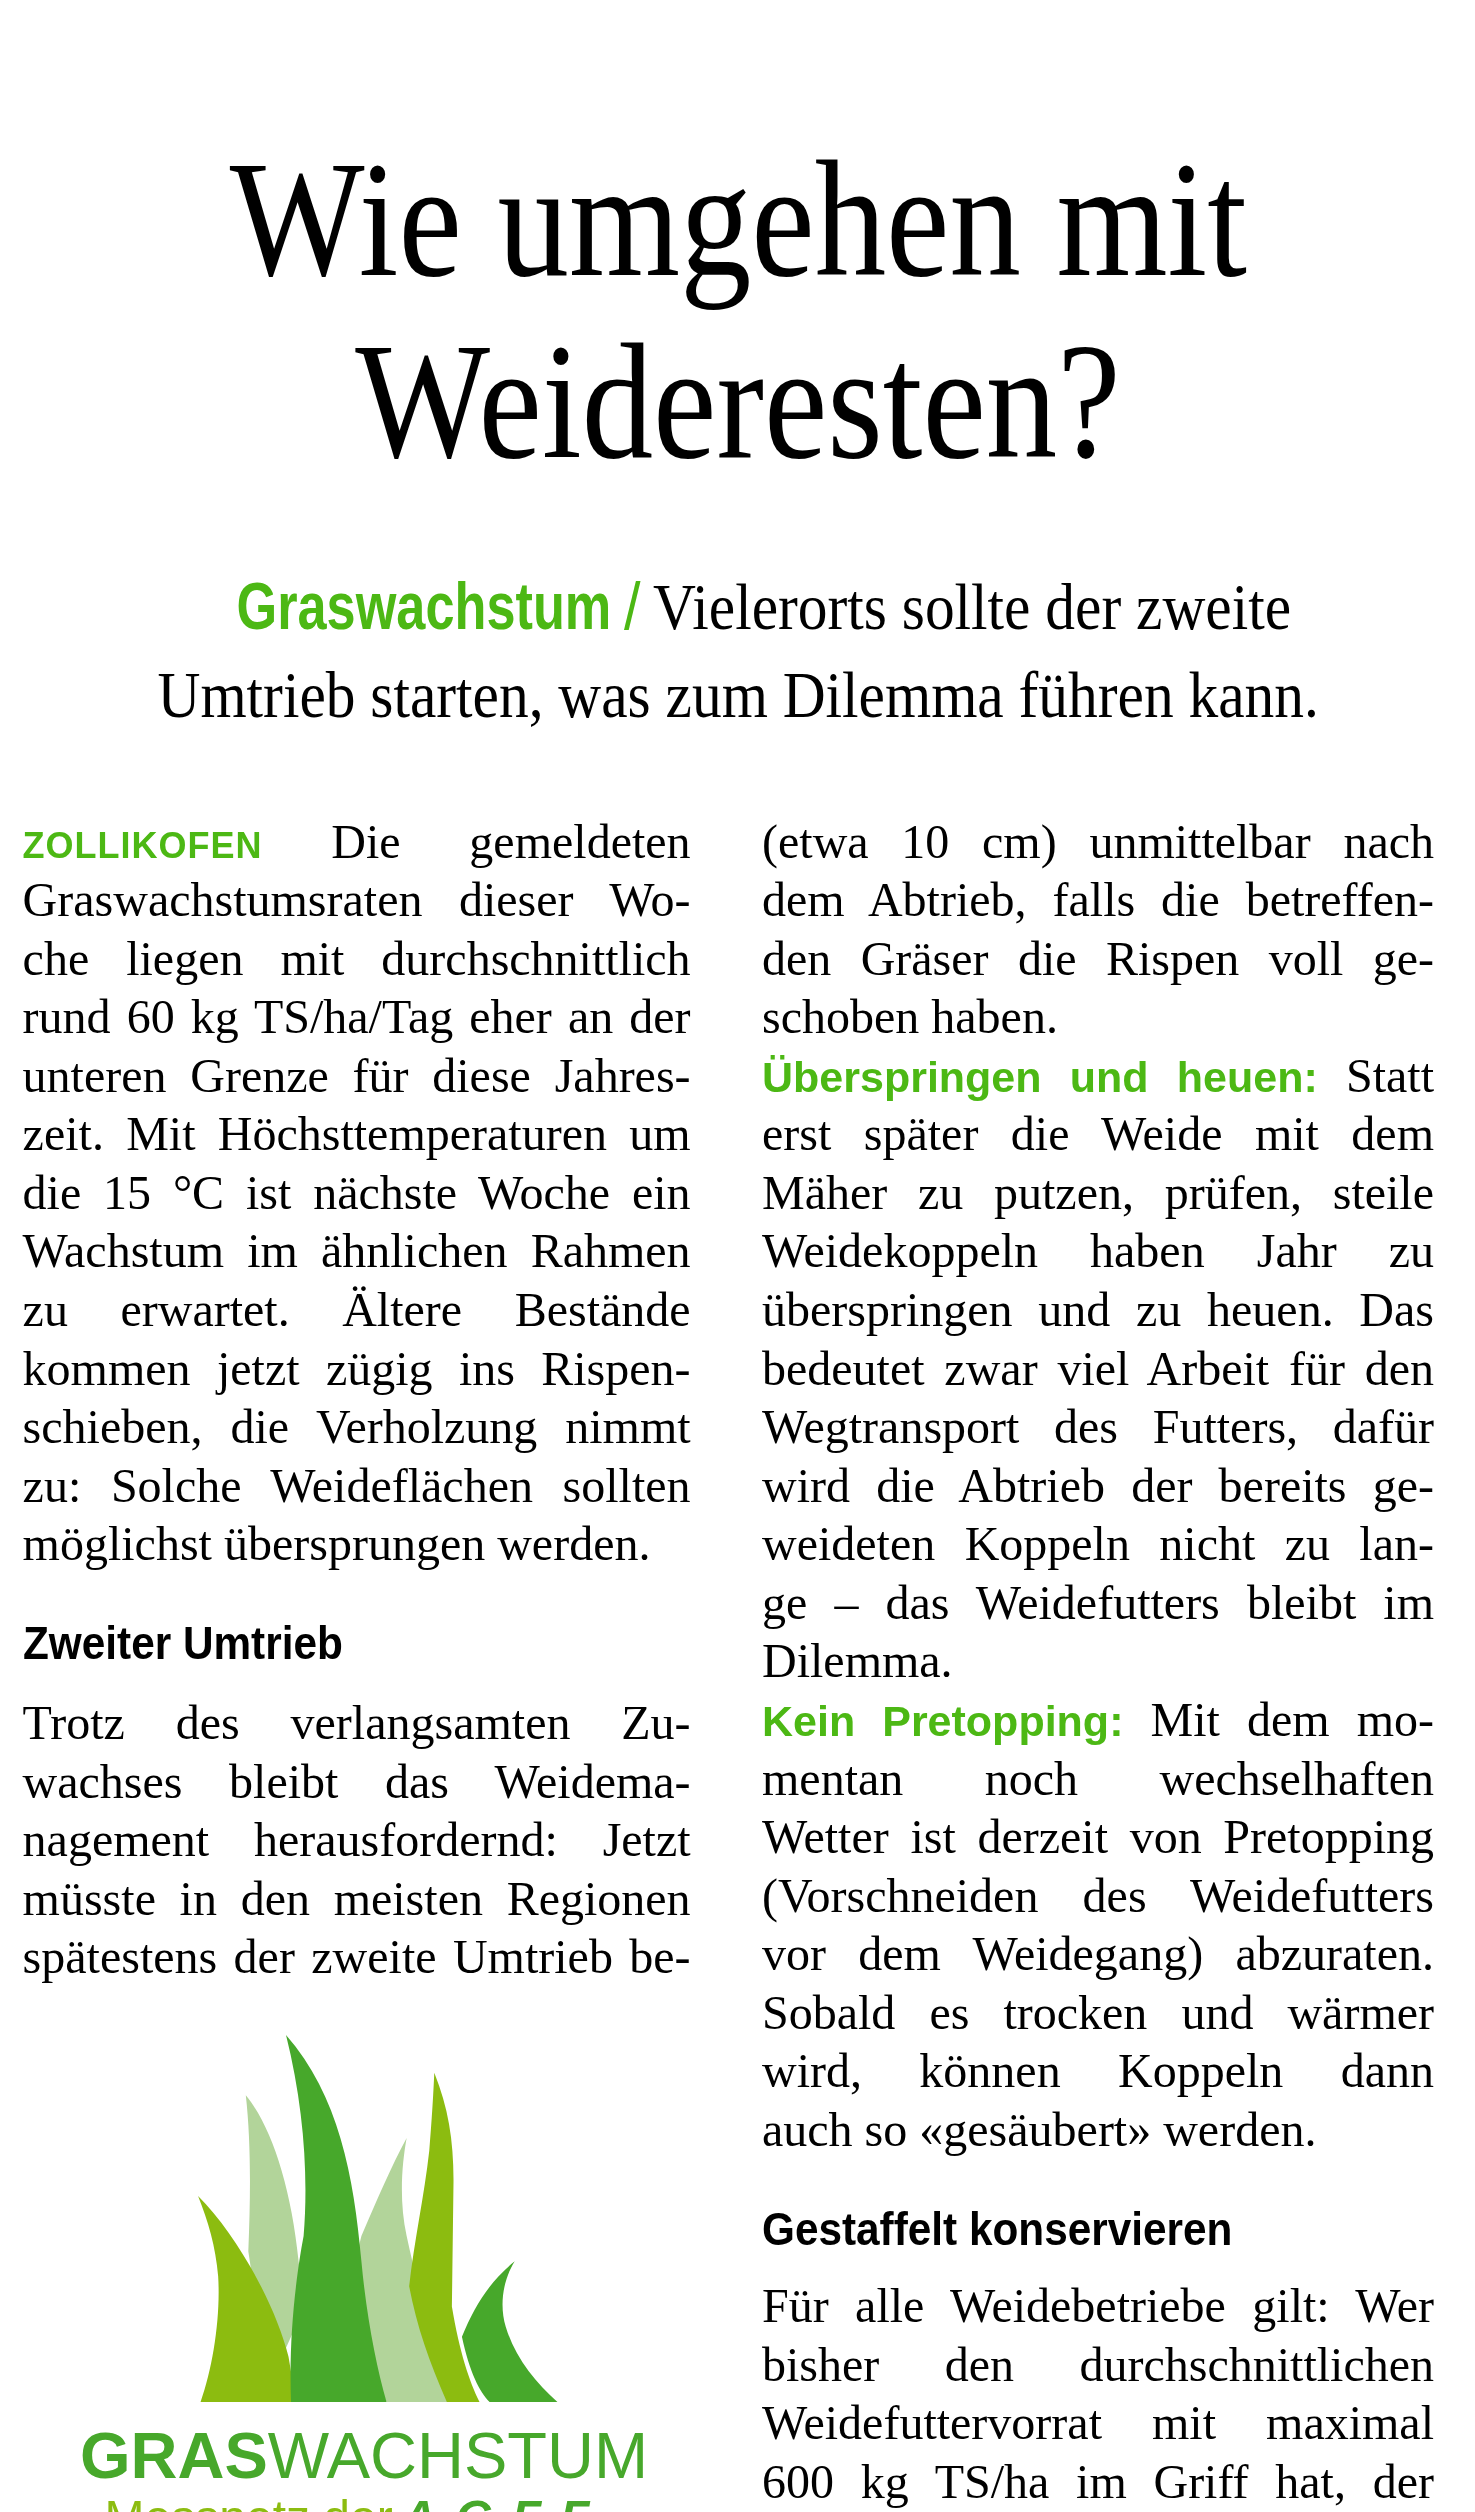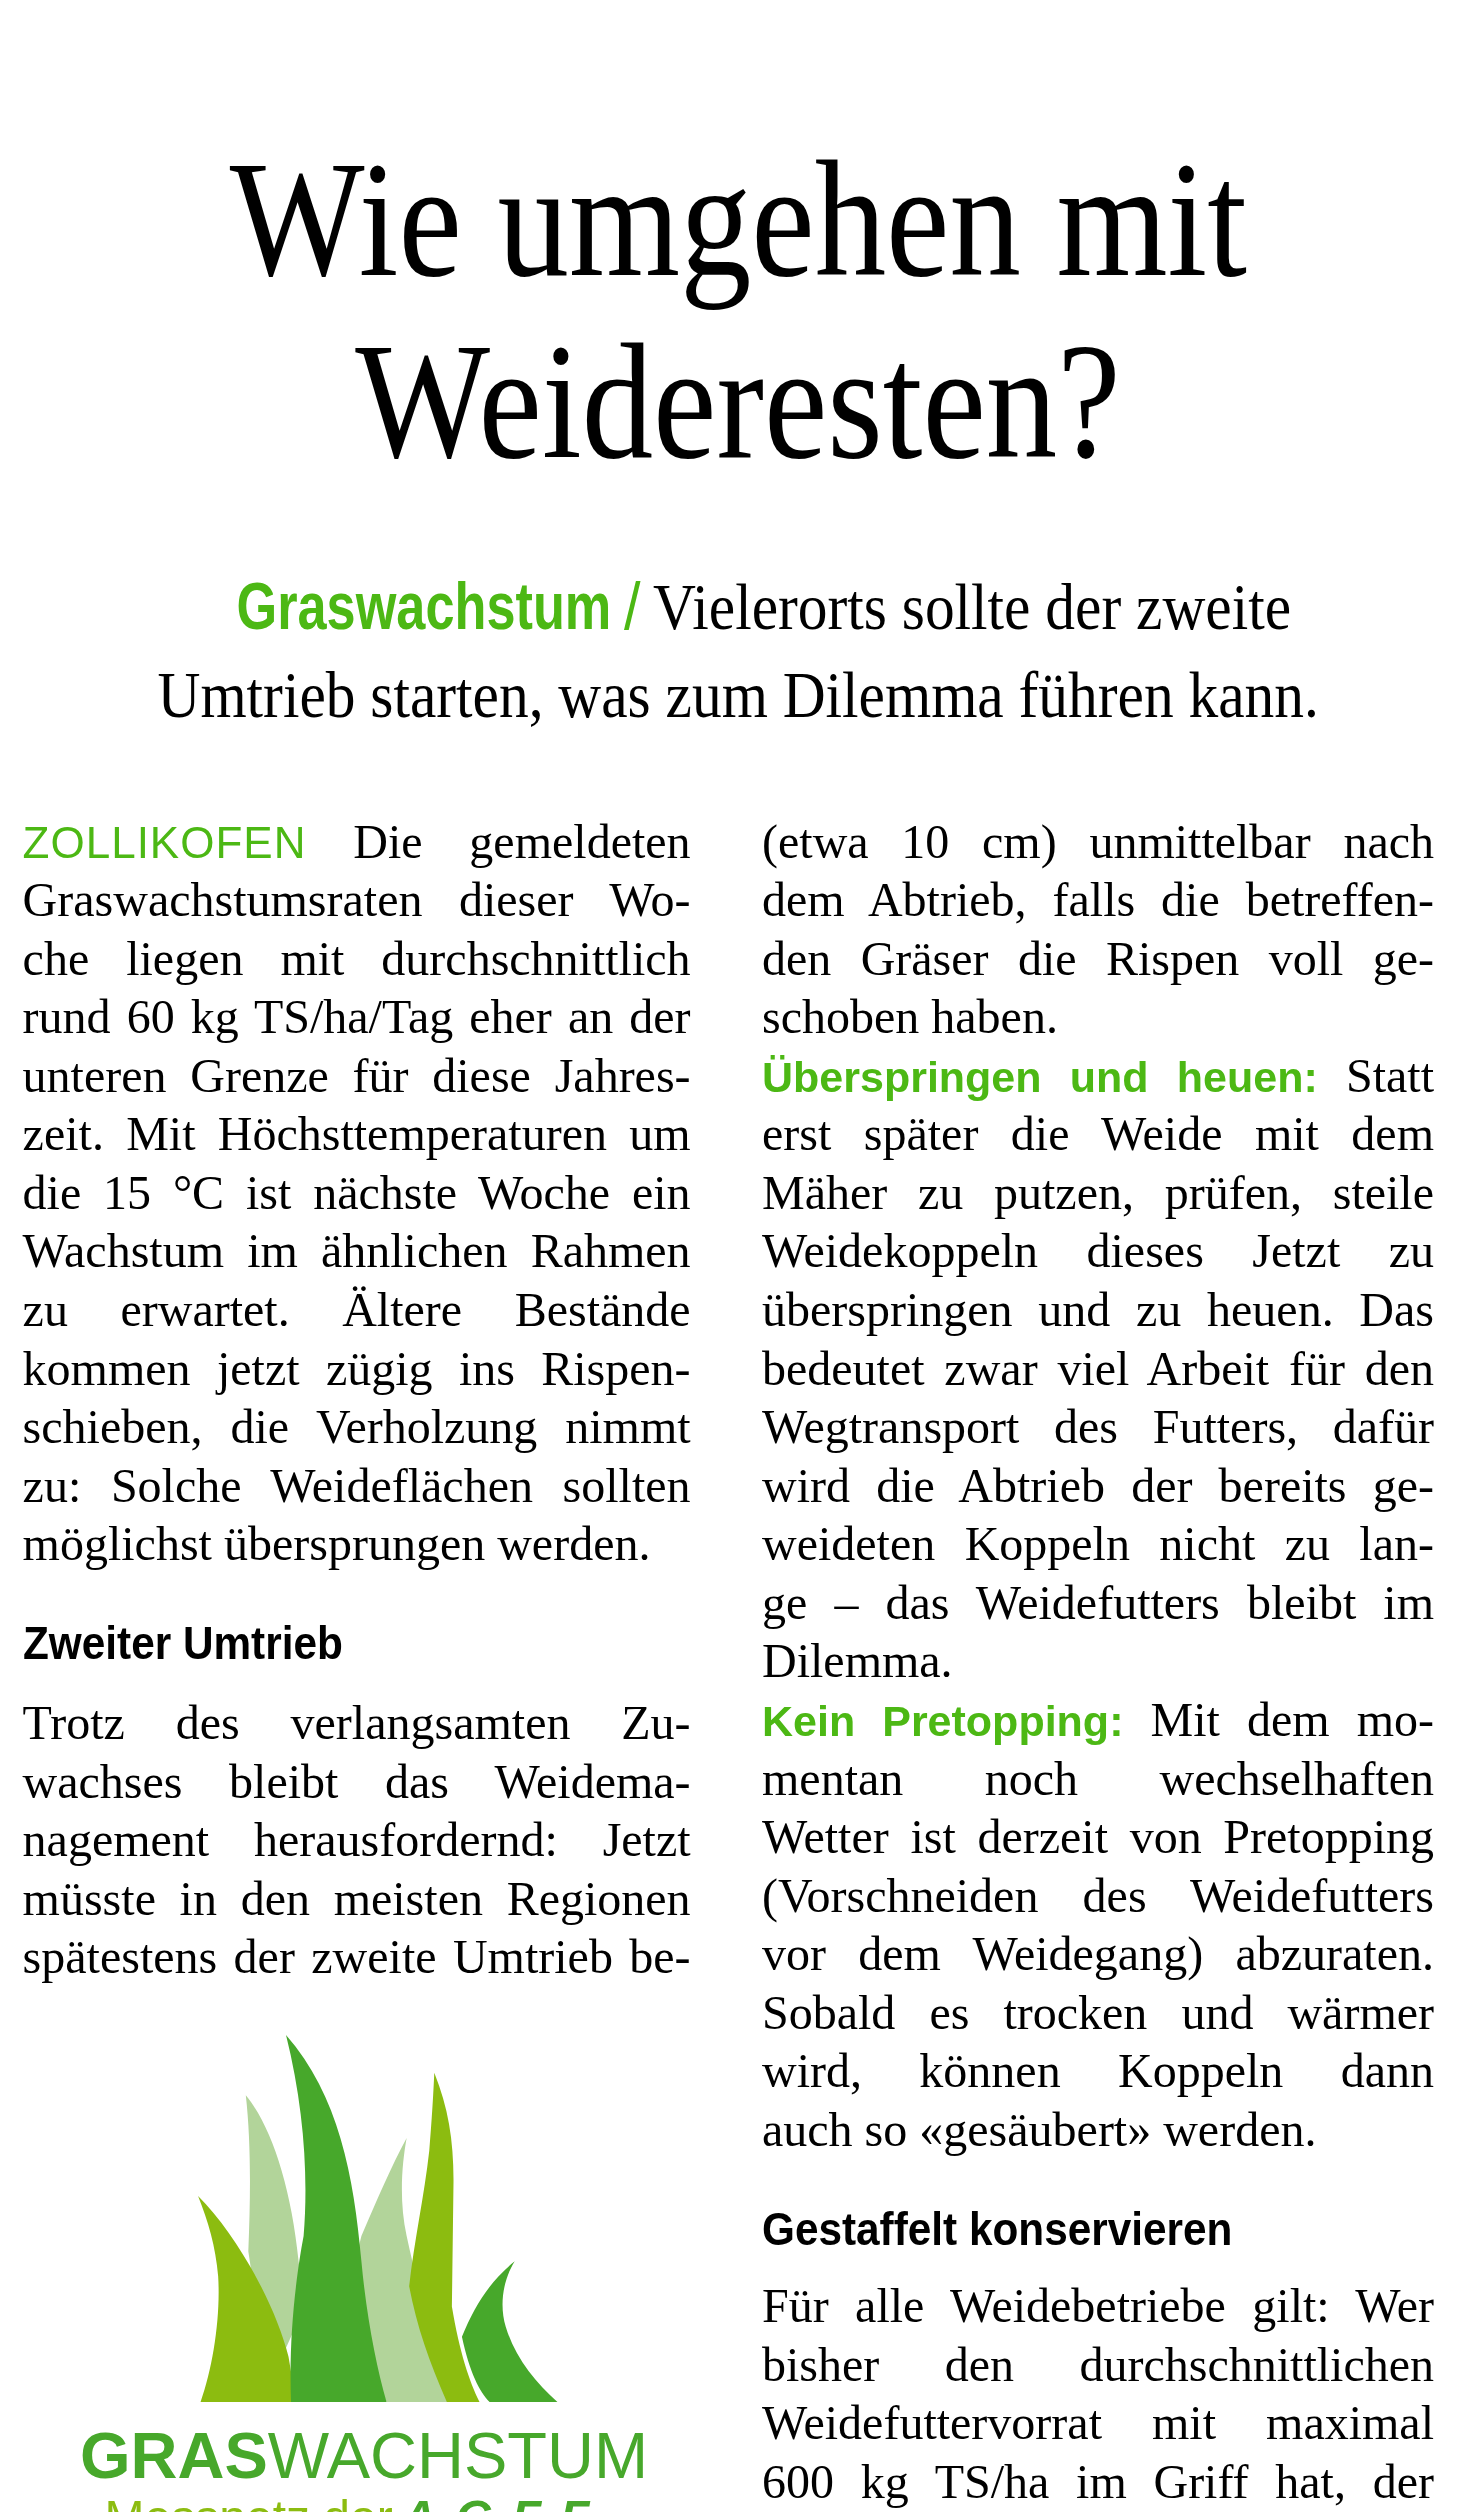--- a/index.html
+++ b/index.html
@@ -15,21 +15,21 @@
     display:inline-block;transform:scaleX(0.88);transform-origin:right center;}
   .slash{font-family:"Liberation Sans",sans-serif;color:#4cb814;margin:0 14px;}
   .col{position:absolute;top:0;}
   .col-left{left:22.6px;width:668px;}
   .col-right{left:762px;width:672px;}
   .line{position:absolute;left:0;width:100%;height:60px;
     font-family:"Liberation Serif",serif;font-size:48px;line-height:60px;white-space:nowrap;
     text-align:justify;text-align-last:justify;}
   .line.last{text-align-last:left;}
   .line .lead{font-family:"Liberation Sans",sans-serif;font-weight:bold;color:#4cb814;font-size:43px;}
-  .line .dateline{font-family:"Liberation Sans",sans-serif;font-weight:normal;color:#4cb814;font-size:44px;letter-spacing:1px;}
+  .line .dateline{font-family:"Liberation Sans",sans-serif;font-weight:bold;color:#4cb814;font-size:36px;letter-spacing:1px;}
   .subhead{position:absolute;left:0;font-family:"Liberation Sans",sans-serif;font-weight:bold;
     font-size:46px;line-height:1;white-space:nowrap;}
   .subhead span{display:inline-block;transform:scaleX(0.92);transform-origin:left center;}
   .logo{position:absolute;left:80px;top:2025px;width:553px;height:523px;}
   .logo svg{position:absolute;left:108px;top:0;}
   .logo-title{position:absolute;left:0;top:2423px;width:553px;font-family:"Liberation Sans",sans-serif;
     font-size:65px;line-height:1;white-space:nowrap;}
   .logo-title .bold{font-weight:bold;color:#47a82b;text-align:center;}
   .logo-title .thin{color:#47a82b;}
   .logo-sub{position:absolute;left:0;top:2494px;width:553px;text-align:center;
@@ -130,21 +130,21 @@
 
   <div class="col col-right">
     <div class="line" style="top:812px">(etwa 10 cm) unmittelbar nach</div>
     <div class="line" style="top:870px">dem Abtrieb, falls die betreffen-</div>
     <div class="line" style="top:929px">den Gräser die Rispen voll ge-</div>
     <div class="line last" style="top:987px">schoben haben.</div>
 
     <div class="line" style="top:1046px"><span class="lead">Überspringen und heuen:</span><span> Statt</span></div>
     <div class="line" style="top:1104px">erst später die Weide mit dem</div>
     <div class="line" style="top:1163px">Mäher zu putzen, prüfen, steile</div>
-    <div class="line" style="top:1221px">Weidekoppeln dieses Jetzt zu</div>
+    <div class="line" style="top:1221px">Weidekoppeln haben Jahr zu</div>
     <div class="line" style="top:1280px">überspringen und zu heuen. Das</div>
     <div class="line" style="top:1339px">bedeutet zwar viel Arbeit für den</div>
     <div class="line" style="top:1397px">Wegtransport des Futters, dafür</div>
     <div class="line" style="top:1456px">wird die Abtrieb der bereits ge-</div>
     <div class="line" style="top:1514px">weideten Koppeln nicht zu lan-</div>
     <div class="line" style="top:1573px">ge – das Weidefutters bleibt im</div>
     <div class="line last" style="top:1631px">Dilemma.</div>
 
     <div class="line" style="top:1690px"><span class="lead">Kein Pretopping:</span><span> Mit dem mo-</span></div>
     <div class="line" style="top:1749px">mentan noch wechselhaften</div>

